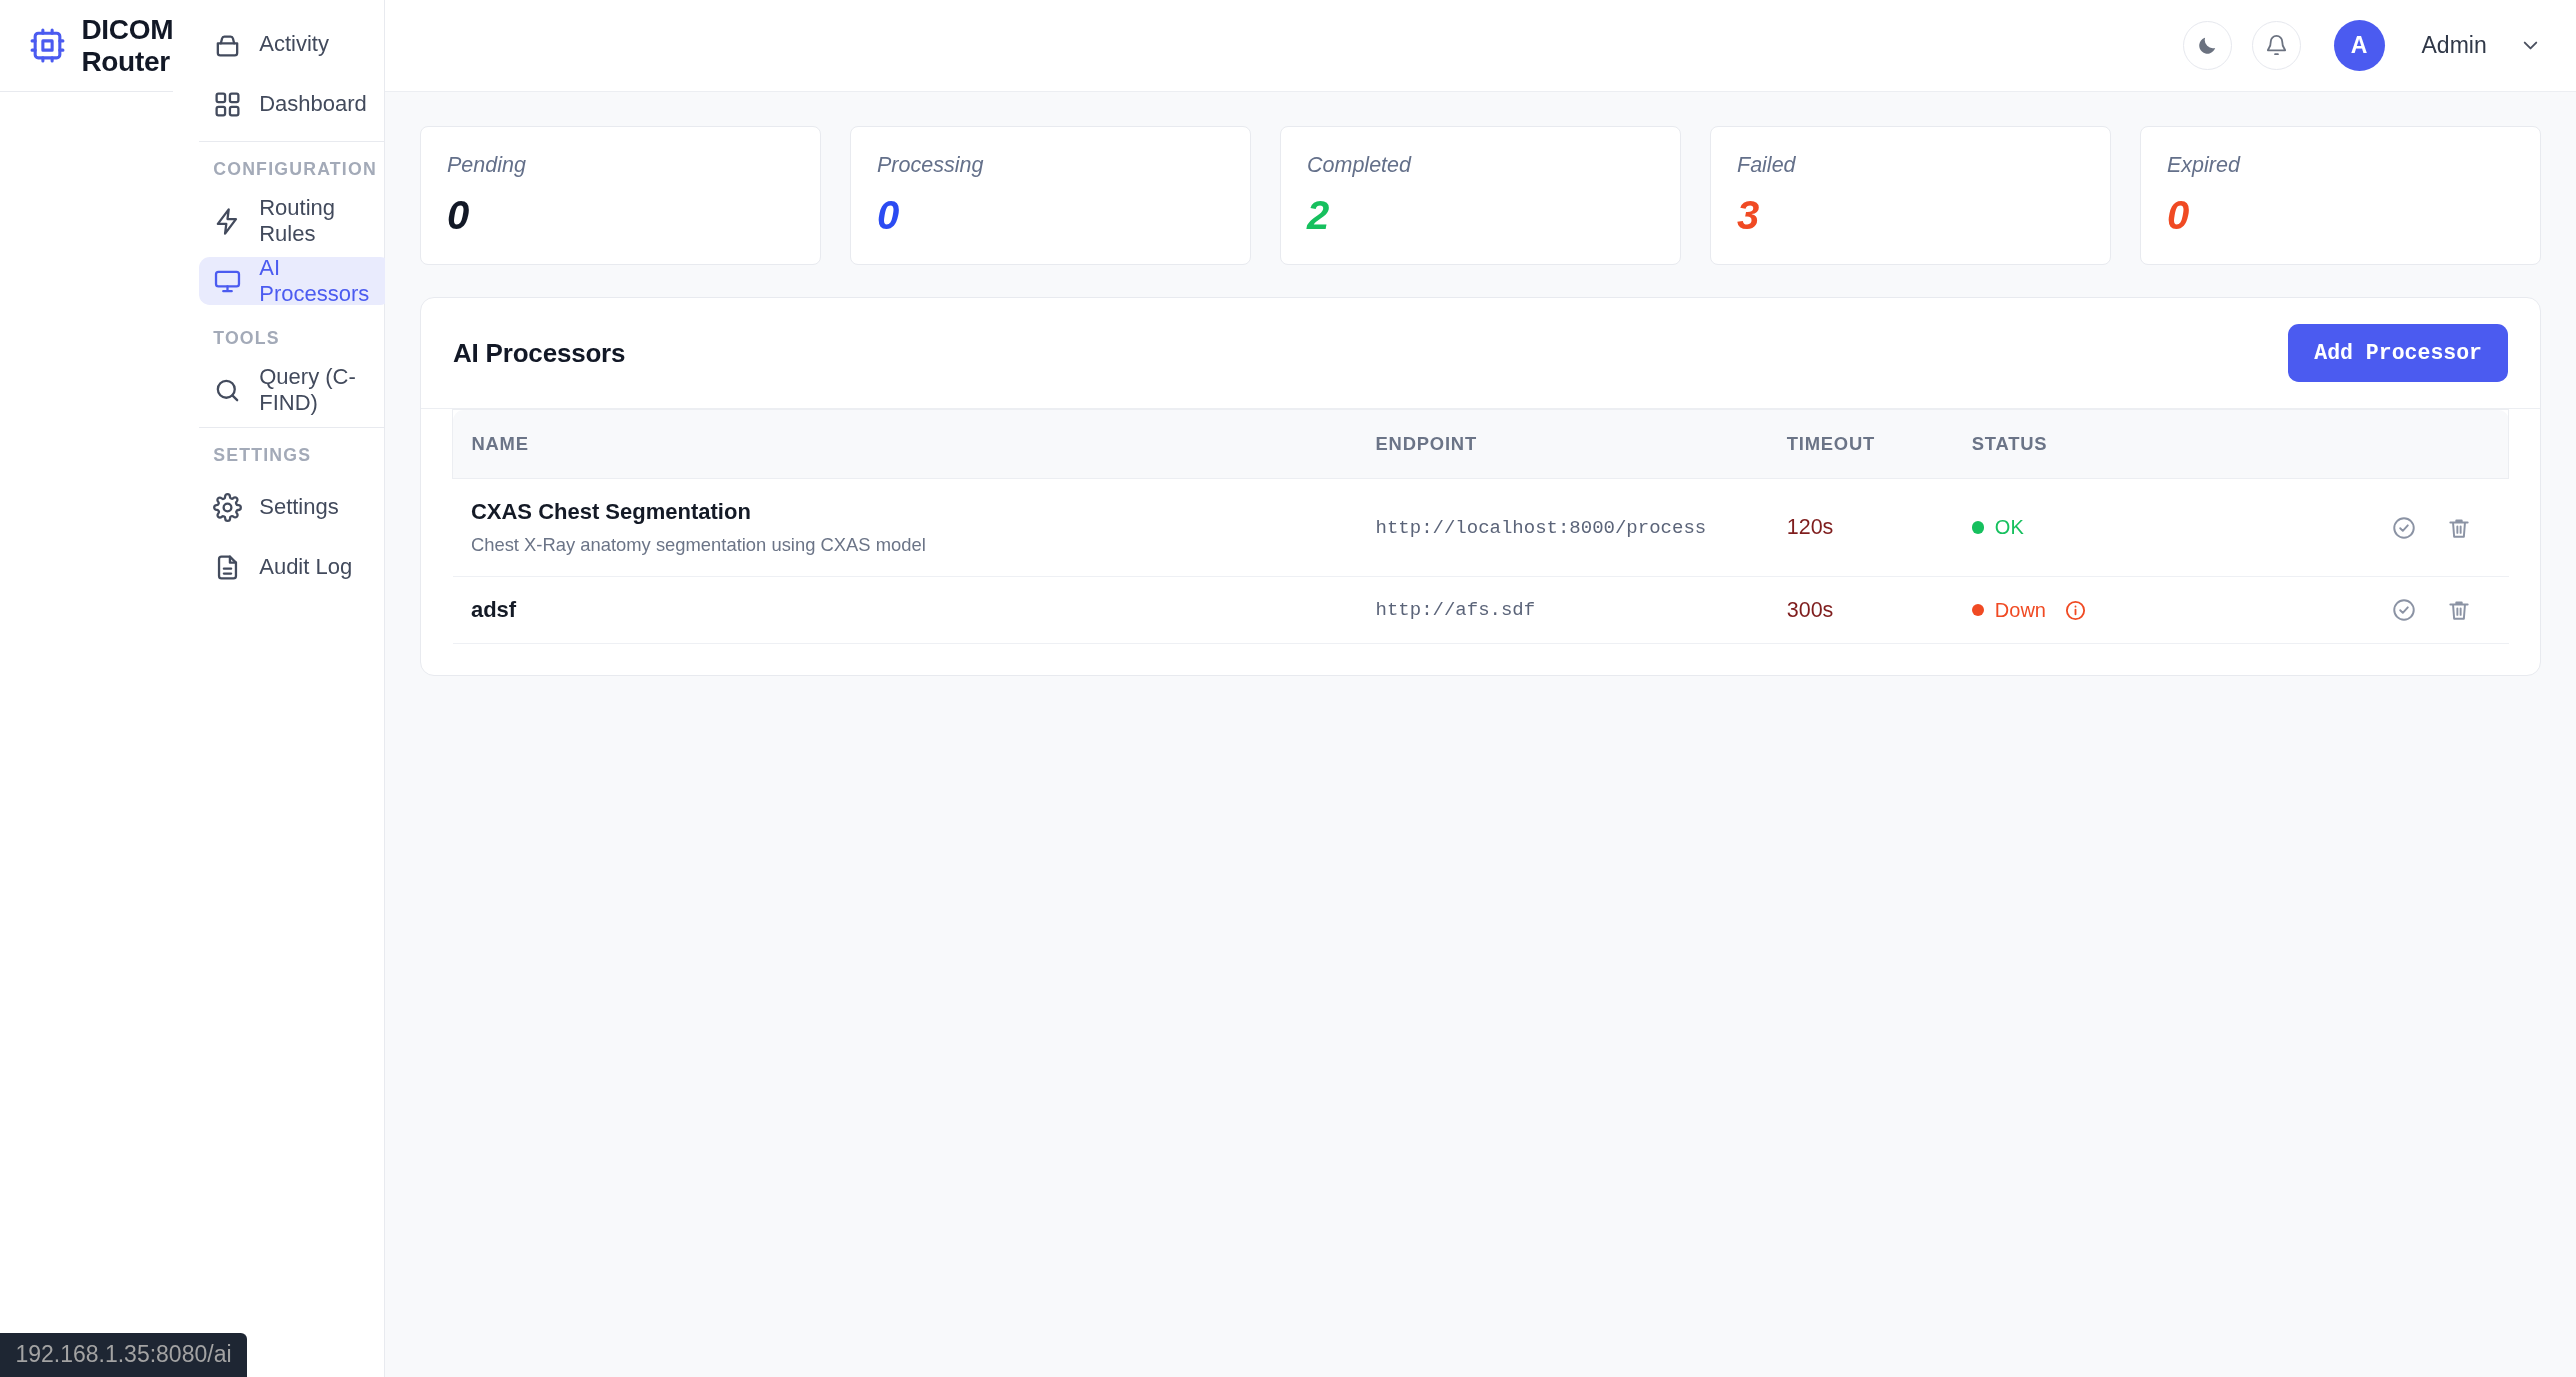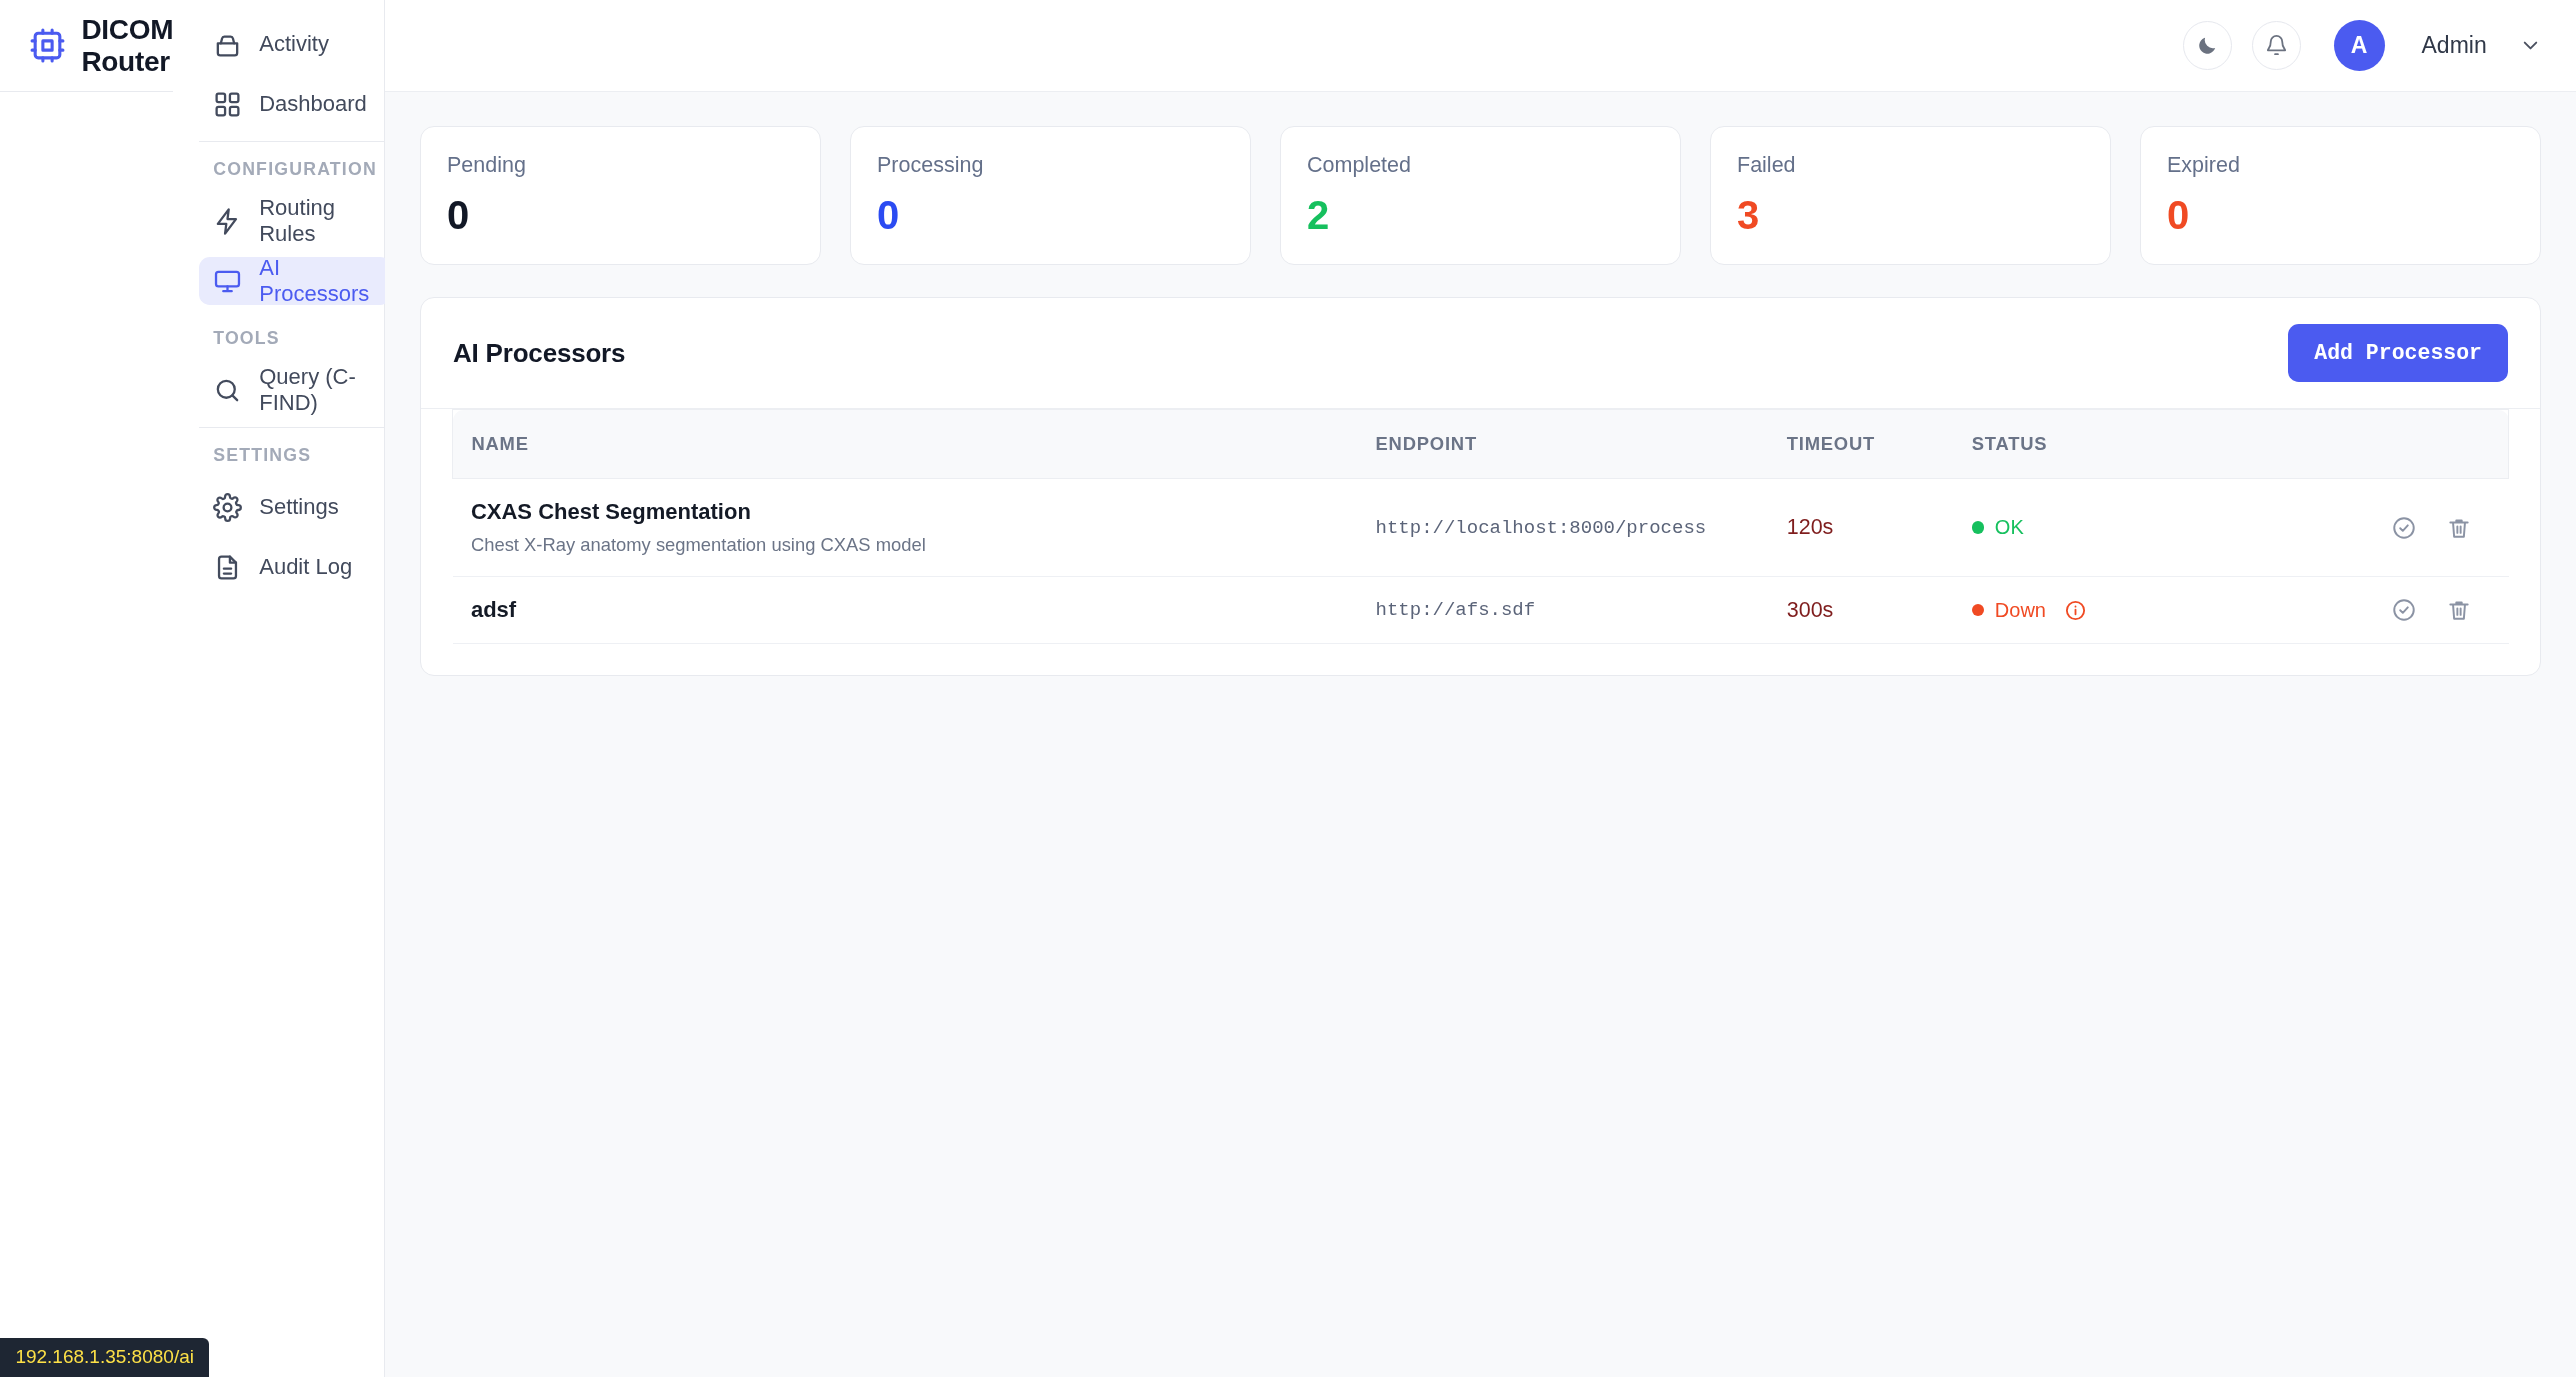--- a/index.html
+++ b/index.html
@@ -64,21 +64,21 @@
   }
   .user-name { font-size: 23px; color: #303848; margin-left: 17px; cursor: pointer; }
   .chev { width: 23px; height: 23px; margin-left: 12.3px; color: #4b5160; cursor:pointer; }
 
   .content { padding: 34px 35px 0 35px; }
 
   
   .stats { display: flex; gap: 29px; }
   .stat-card {
     flex: 1 1 0; background: #ffffff; border: 1.5px solid #e8eaef;
-    border-radius: 14px; padding: 26px 12px 29px 26px; min-width: 0;
+    border-radius: 8px; padding: 26px 12px 29px 26px; min-width: 0; font-style: italic;
   }
   .stat-label { font-size: 21.5px; color: #64708a; margin-bottom: 17px; }
   .stat-value { font-size: 40px; font-weight: 700; line-height: 1; }
 
   
   .panel {
     margin-top: 32px; background: #ffffff;
     border: 1.5px solid #e8eaef; border-radius: 14px; overflow: hidden;
   }
   .panel-head {
@@ -120,22 +120,22 @@
 
   .col-name { width: 44%; }
   .col-endpoint { width: 20%; }
   .col-timeout { width: 9%; }
   .col-status { width: 15%; }
   .col-actions { width: 12%; }
 
   
   .url-status {
     position: absolute; left: 0; bottom: 0;
-    background: #1e2633; color: #fde047;
-    font-size: 19px; padding: 7.7px 15.4px 9.2px 15.4px;
+    background: #1e2633; color: #a3a3a3;
+    font-size: 23px; padding: 7.7px 15.4px 9.2px 15.4px;
     border-top-right-radius: 6.1px; font-family: "Liberation Sans", sans-serif;
   }
 </style>
 </head>
 <body>
 
 <div class="app">
 
   <aside class="sidebar">
     <div class="brand">

